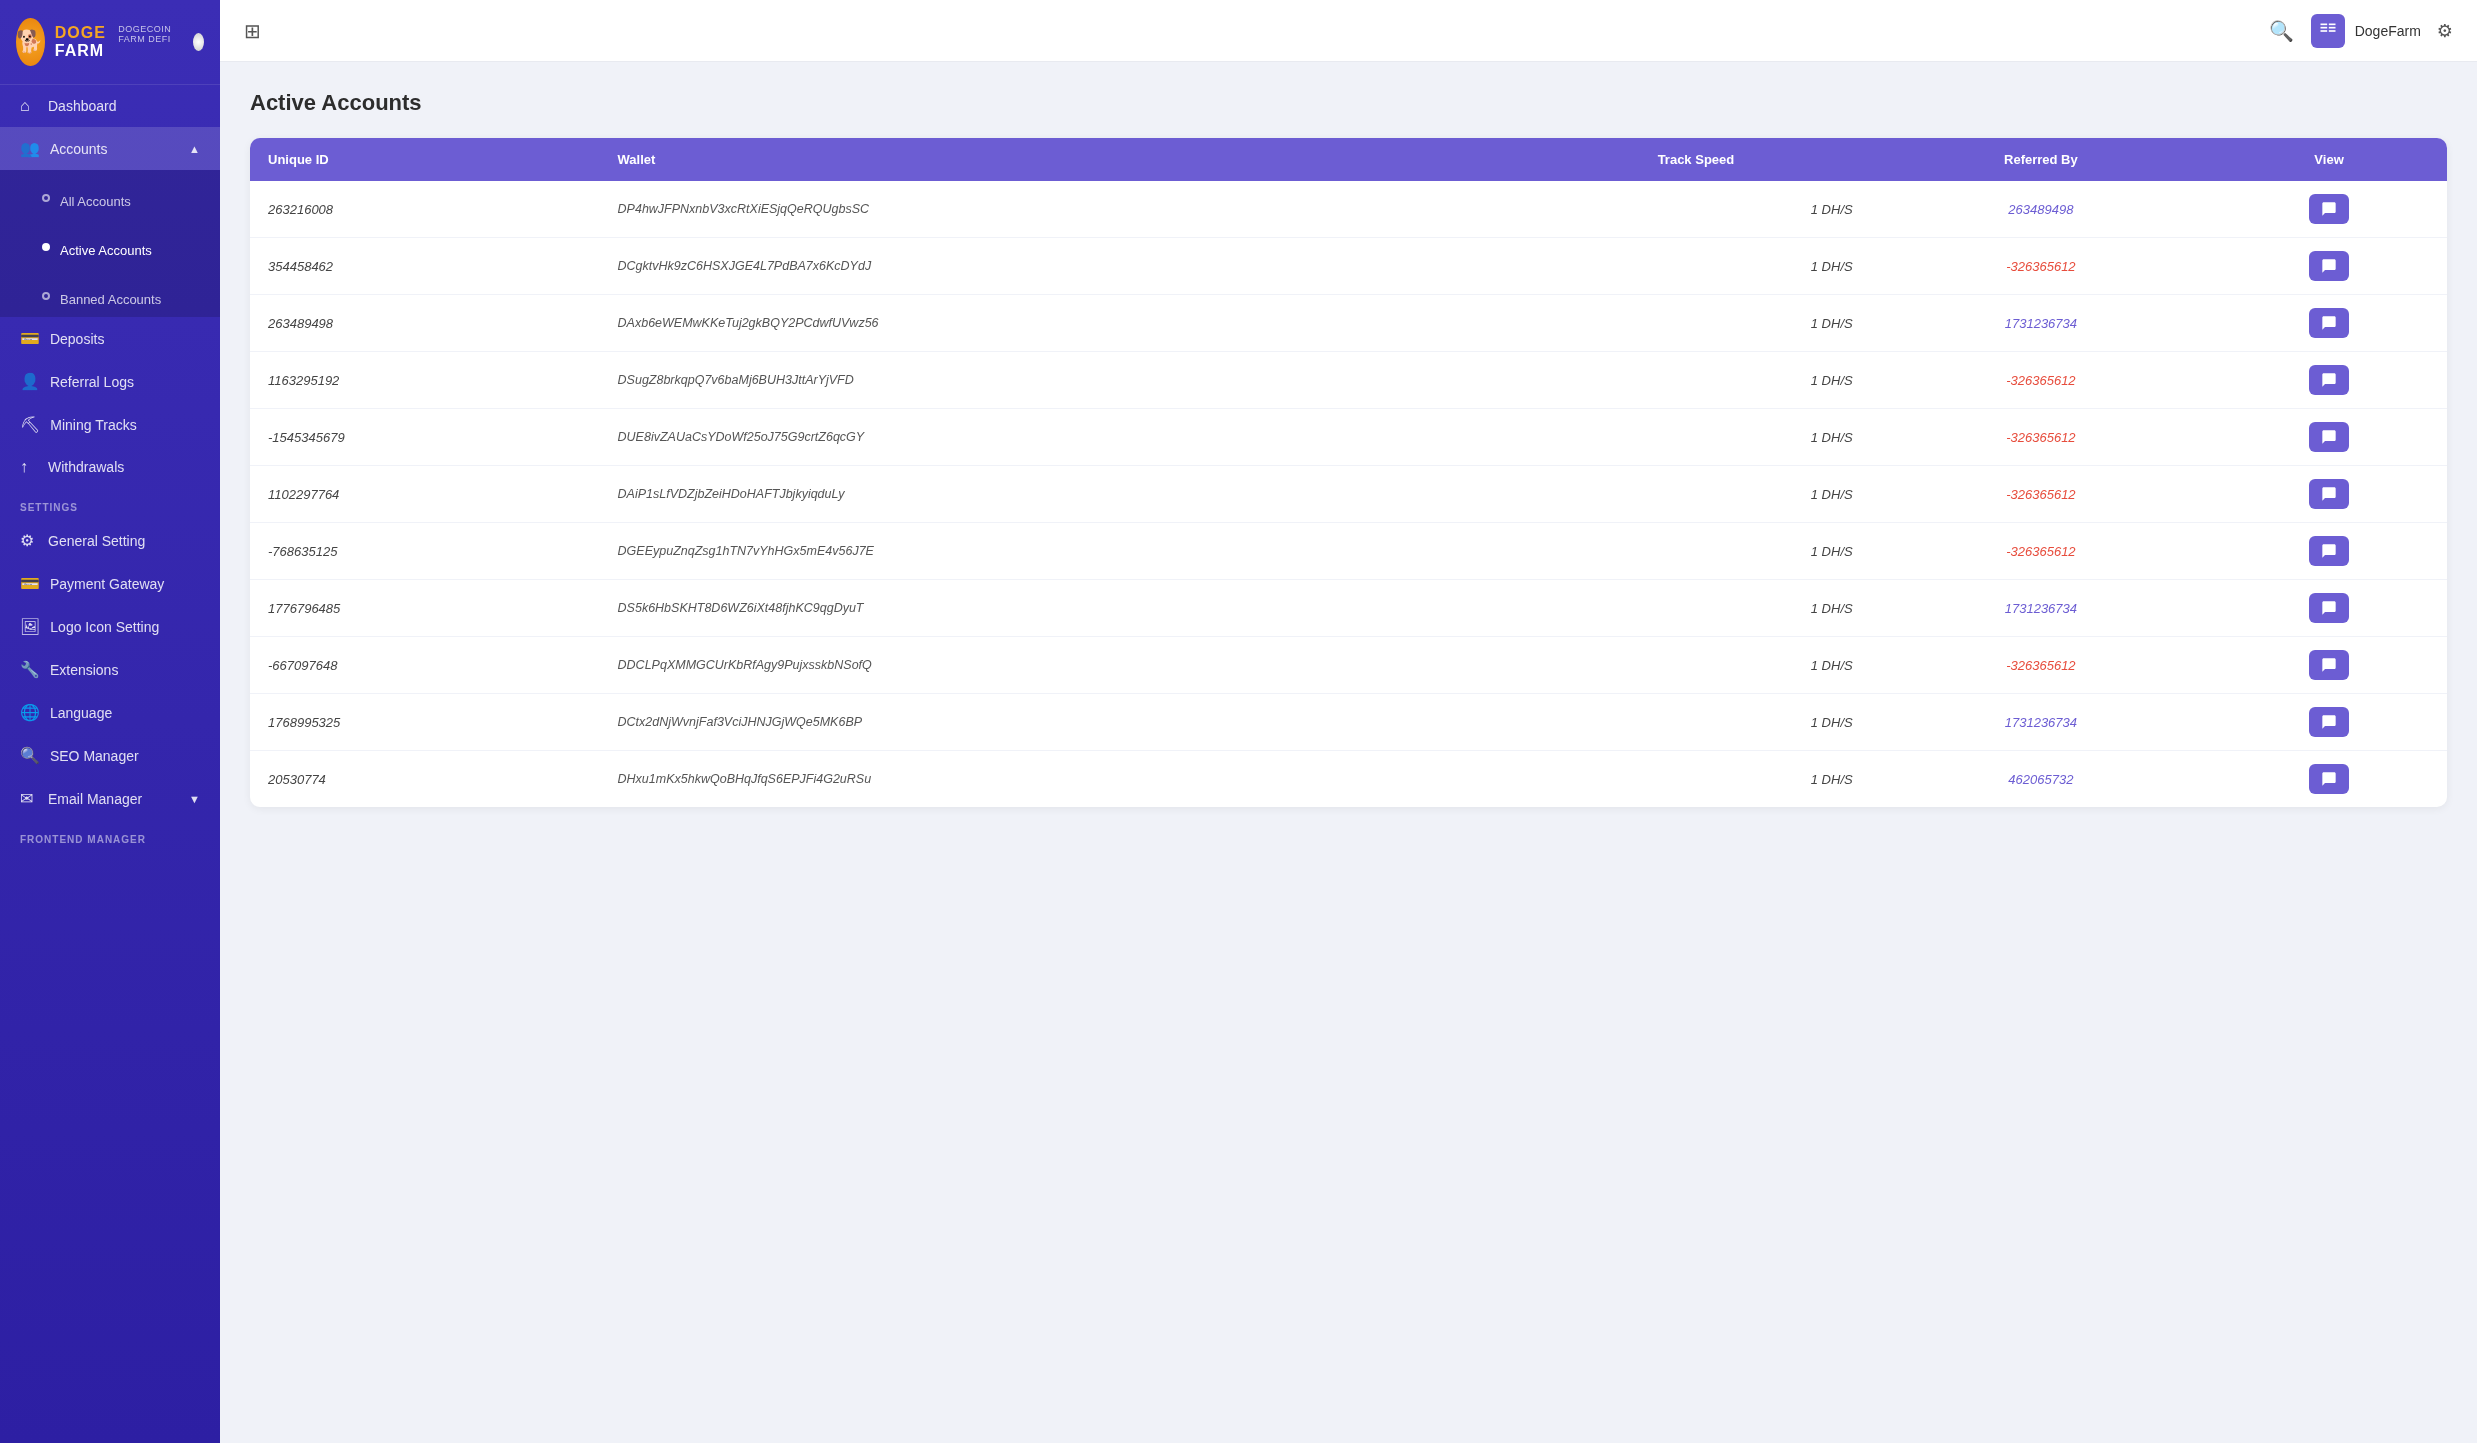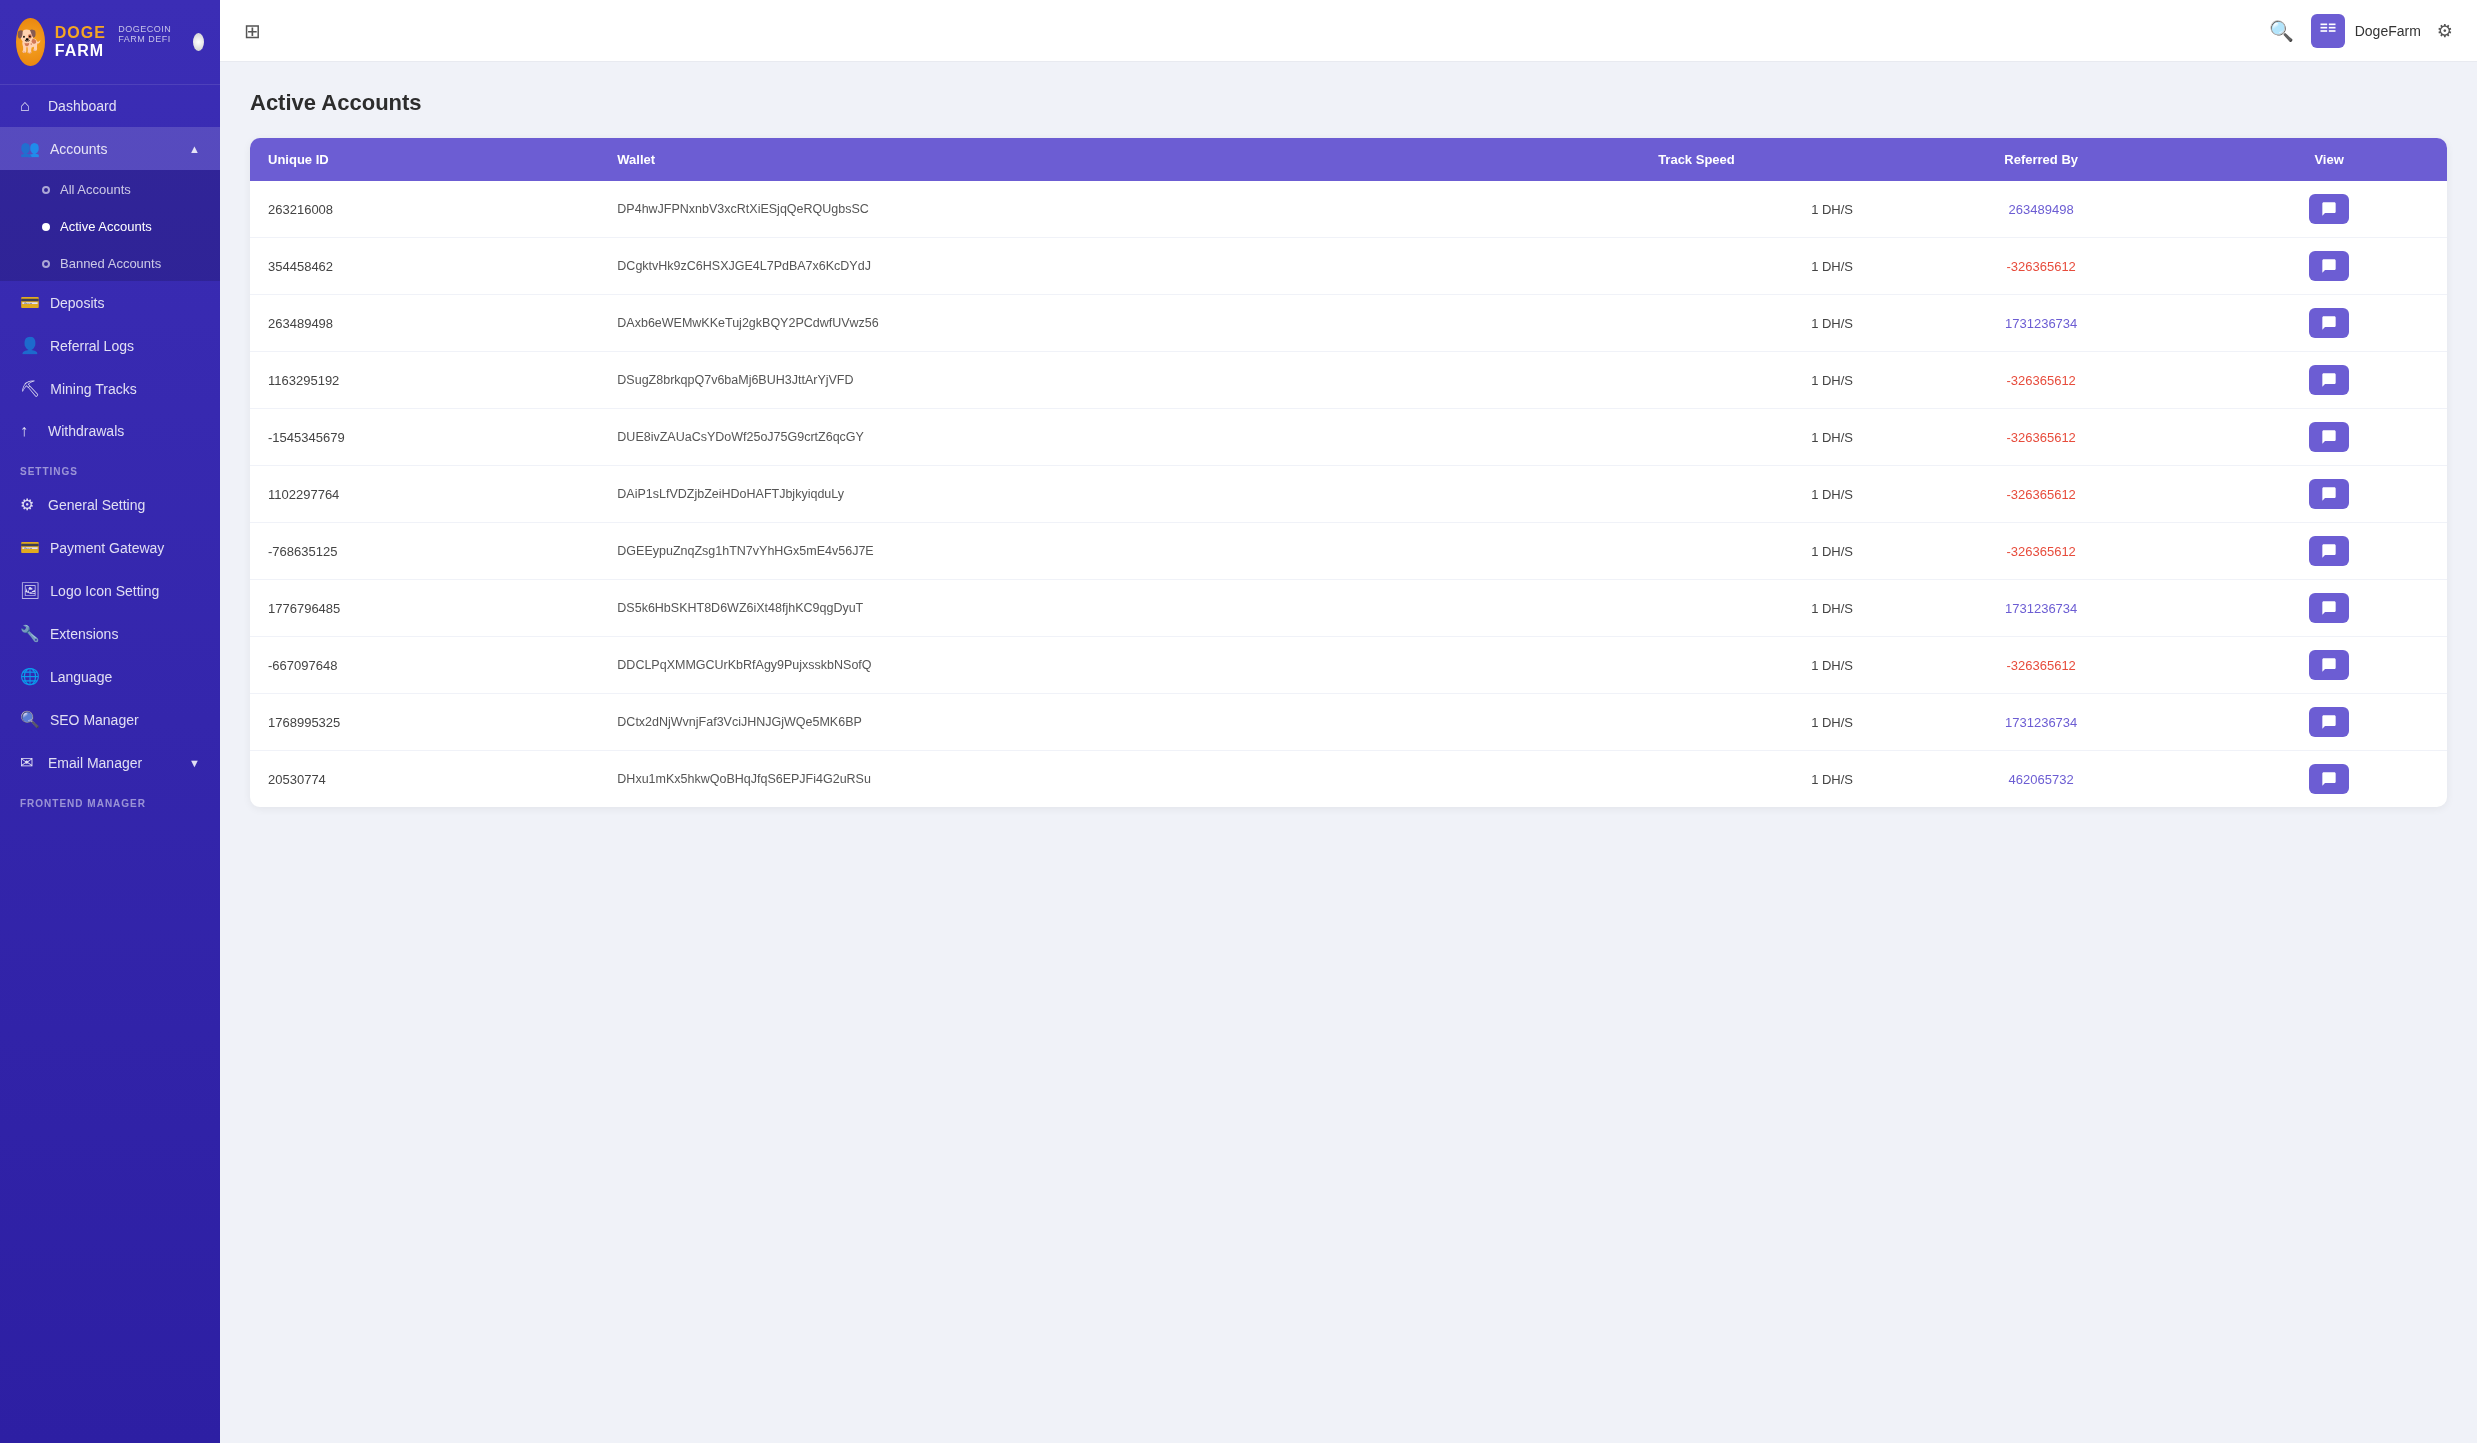--- a/index.html
+++ b/index.html
@@ -49,22 +49,22 @@
       color: rgba(255,255,255,0.85);
       transition: background 0.2s;
       position: relative;
     }
     .nav-item.active { background: rgba(255,255,255,0.15); }
     .nav-item .nav-icon { font-size: 16px; min-width: 18px; }
     .nav-item .chevron { margin-left: auto; font-size: 11px; }
 
     .sub-nav { background: rgba(0,0,0,0.15); }
     .sub-nav-item {
-      display: flex; align-items: center; gap: 10px;
-      padding: 12px 20px 10px 42px;
+      display: flex; align-items: flex-start; gap: 10px;
+      padding: 24px 20px 10px 42px;
       cursor: pointer;
       font-size: 13px;
       color: rgba(255,255,255,0.75);
     }
     .sub-nav-item.active { color: #fff; }
     .sub-nav-item .dot { width: 8px; height: 8px; border-radius: 50%; border: 2px solid rgba(255,255,255,0.6); }
     .sub-nav-item.active .dot { background: #fff; border-color: #fff; }
 
     .nav-section-label {
       padding: 14px 20px 6px;
@@ -119,21 +119,21 @@
     thead tr { background: #6c5dd3; }
     thead th {
       color: #fff;
       font-size: 13px;
       font-weight: 600;
       padding: 14px 18px;
       text-align: left;
     }
     thead th.center { text-align: center; }
 
-    tbody tr { border-bottom: 1px solid #f0f2f8; }
+    tbody tr { border-bottom: 1px solid #f0f2f8; font-style: italic; }
     tbody tr:last-child { border-bottom: none; }
     tbody td {
       padding: 13px 18px;
       font-size: 13px;
       color: #444;
     }
     tbody td.wallet { color: #555; font-size: 12.5px; }
     tbody td.speed { color: #444; text-align: right; }
     tbody td.referred { text-align: center; }
     tbody td.referred.blue { color: #6c5dd3; font-weight: 500; cursor: pointer; }

